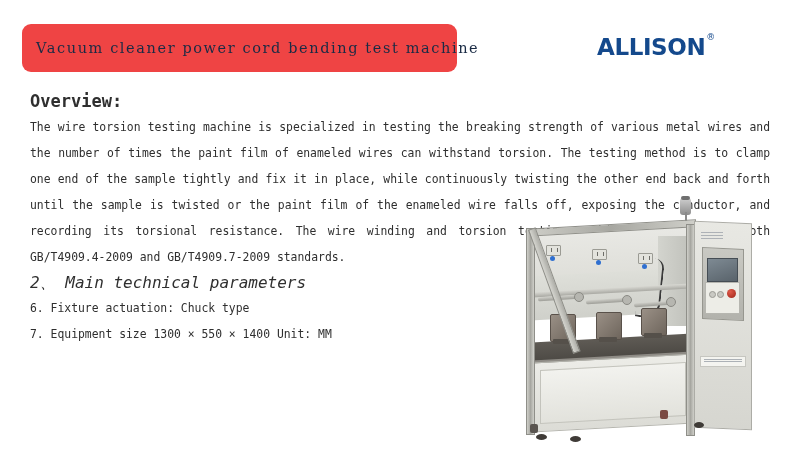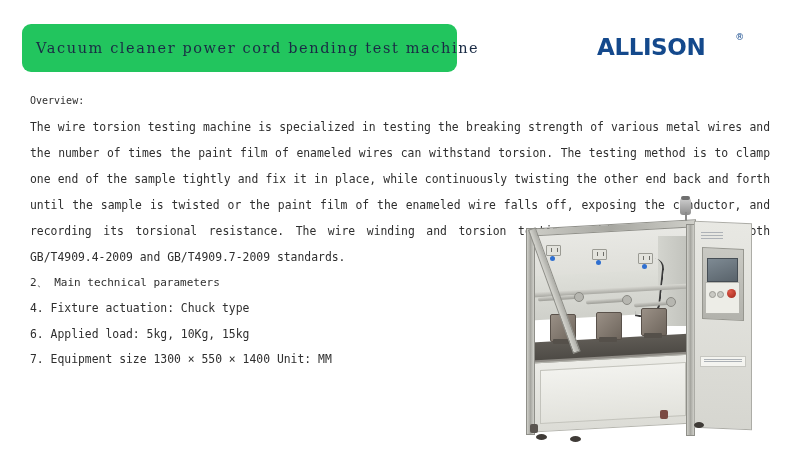--- a/index.html
+++ b/index.html
@@ -18,40 +18,39 @@
   
   .header {
     position: absolute;
     left: 0; top: 0;
     width: 800px; height: 86px;
   }
   .title-banner {
     position: absolute;
     left: 22px; top: 24px;
     width: 435px; height: 48px;
-    background: #22c55e;
+    background: #ef4444;
     border-radius: 9px;
     display: flex;
     align-items: center;
   }
   .title-text {
     color: #1a2b45;
     font-size: 14.5px;
     letter-spacing: 1.6px;
     padding-left: 14px;
     white-space: nowrap;
     font-family: "DejaVu Serif", "Liberation Serif", serif;
   }
 
   .logo {
     position: absolute;
     left: 597px; top: 34px;
     display: flex;
     align-items: flex-start;
-    gap: 29px;
   }
   .logo-latin {
     font-family: "DejaVu Sans", "Liberation Sans", sans-serif;
     font-weight: bold;
     font-size: 23px;
     color: #14498c;
     letter-spacing: -0.4px;
     line-height: 26px;
   }
   .logo-cjk {
@@ -70,36 +69,38 @@
     margin-top: -2px;
   }
 
   
   .content {
     position: absolute;
     left: 30px; top: 88px;
     width: 742px;
   }
   .overview-label {
-    font-size: 10px;
+    font-size: 17px;
     color: #2f2f2f;
     line-height: 26px;
+    font-weight: bold;
   }
   .overview-para {
     font-size: 11.4px;
     color: #2f2f2f;
     line-height: 26px;
     text-align: justify;
     width: 740px;
     margin: 0;
   }
   .section-heading {
-    font-size: 11px;
+    font-size: 16px;
     color: #2f2f2f;
     line-height: 26px;
+    font-style: italic;
   }
   .param-list {
     list-style: none;
     margin: 0;
     padding: 0;
   }
   .param-list li {
     font-size: 11.4px;
     color: #2f2f2f;
     line-height: 25.5px;
@@ -262,22 +263,21 @@
 
 <div class="content">
 
   <div class="overview-label">Overview:</div>
 
   <p class="overview-para">The wire torsion testing machine is specialized in testing the breaking strength of various metal wires and the number of times the paint film of enameled wires can withstand torsion. The testing method is to clamp one end of the sample tightly and fix it in place, while continuously twisting the other end back and forth until the sample is twisted or the paint film of the enameled wire falls off, exposing the conductor, and recording its torsional resistance. The wire winding and torsion testing machine complies with both GB/T4909.4-2009 and GB/T4909.7-2009 standards.</p>
 
   <div class="section-heading">2、 Main technical parameters</div>
 
   <ul class="param-list">
-    <li>4. Fixture actuation: Chuck type</li>
-    <li>6. Applied load: 5kg, 10Kg, 15kg</li>
+    <li>6. Fixture actuation: Chuck type</li>
     <li>7. Equipment size 1300 × 550 × 1400 Unit: MM</li>
   </ul>
 
 </div>
 
 <div class="photo">
 
   <div class="ph lamp-head"></div>
   <div class="ph lamp-cap"></div>
   <div class="ph lamp-pole"></div>

